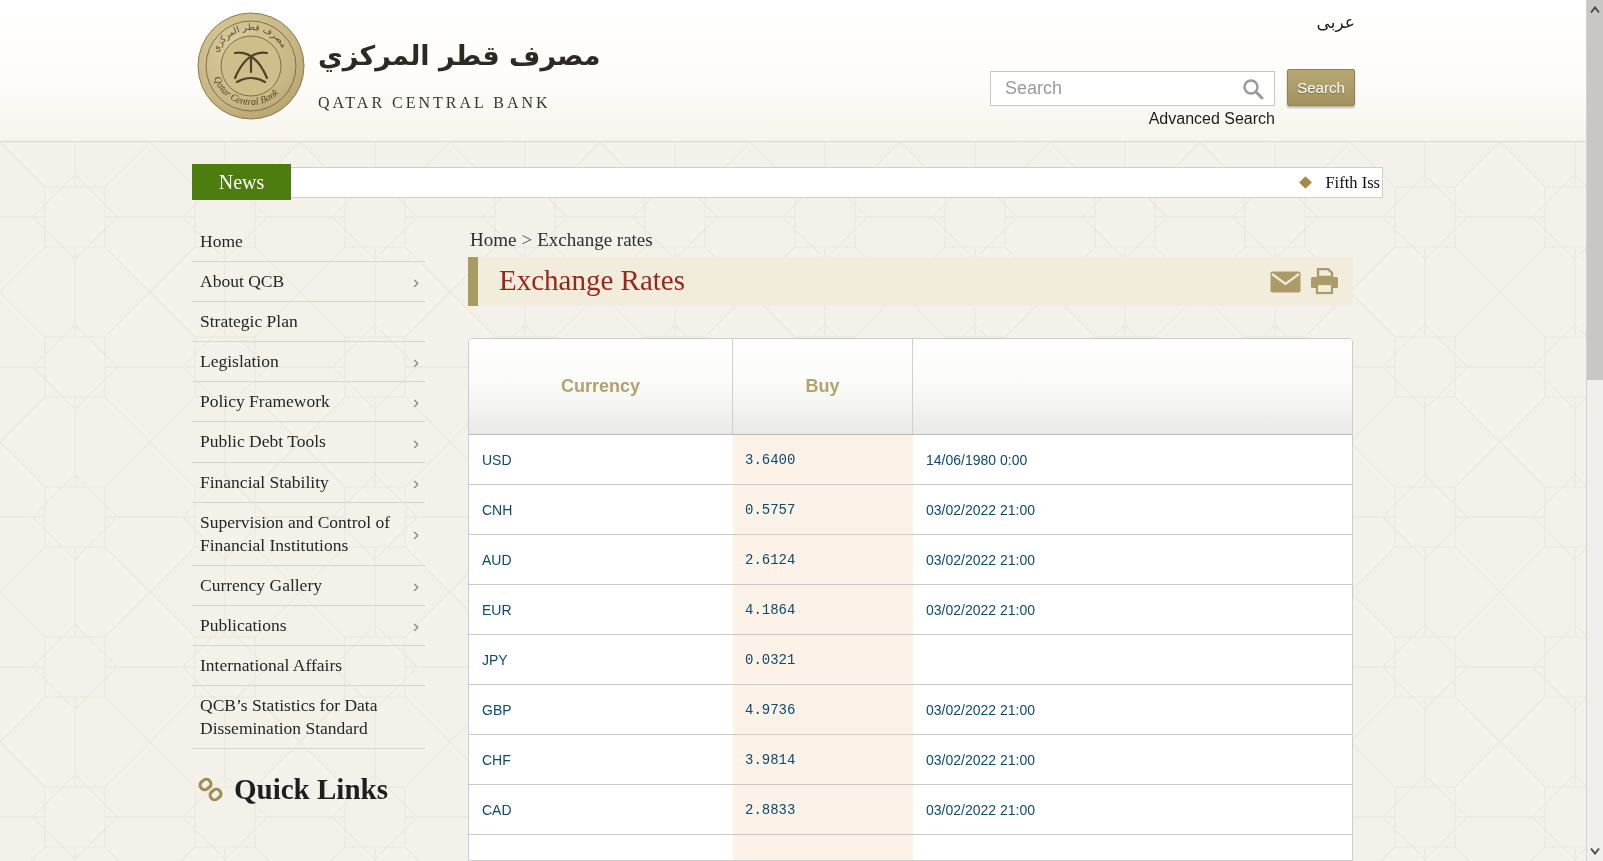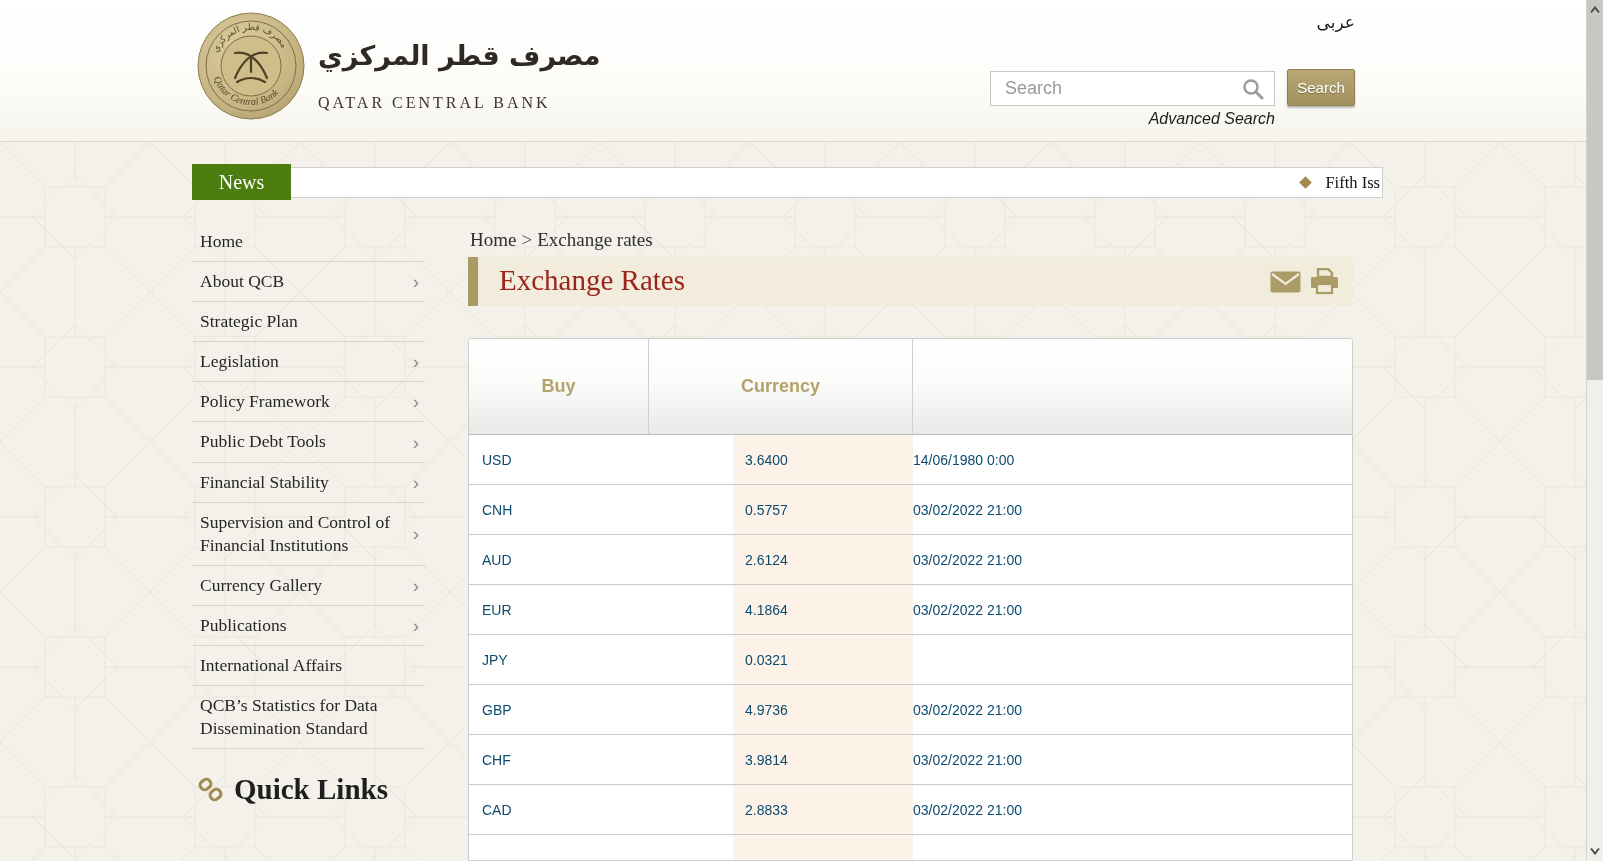--- a/index.html
+++ b/index.html
@@ -32,21 +32,21 @@
     border:none; outline:none; padding:0 40px 0 14px; font-size:18px; color:#333;
     font-family:var(--sans); background:transparent; }
   .search-box input::placeholder{ color:#9a9a9a; }
   .mag-icon{ position:absolute; right:10px; top:6px; width:22px; height:22px; }
   .search-btn{ position:absolute; left:1287px; top:69px; width:68px; height:37px;
     background:linear-gradient(180deg,#b7a775 0%,#a2925d 100%);
     border:1px solid #90814f; border-radius:2px; color:#fff; font-size:15px;
     font-family:var(--sans); cursor:pointer; box-shadow:0 2px 2px rgba(0,0,0,.25);
     text-shadow:0 1px 1px rgba(0,0,0,.3); }
   .adv-search{ position:absolute; left:990px; top:110px; width:285px; text-align:right;
-    font-size:16px; color:#1d1d1d; cursor:pointer;font-style:italic; }
+    font-size:16px; color:#1d1d1d; cursor:pointer; }
 
   
   .news-label{ position:absolute; left:192px; top:164px; width:99px; height:36px;
     background:#4d7c0f; color:#fff; font-family:var(--serif); font-size:20px;
     display:flex; align-items:center; justify-content:center; }
   .news-strip{ position:absolute; left:291px; top:167px; width:1092px; height:31px;
     background:#fff; border:1px solid #cfcfcf; border-left:none; overflow:hidden; }
   .ticker-item{ position:absolute; right:2px; top:0; height:29px; display:flex;
     align-items:center; gap:15px; font-family:var(--serif); font-size:16.5px; color:#101010;
     white-space:nowrap; cursor:pointer; }
@@ -86,22 +86,22 @@
   .t-head{ display:flex; height:96px; border-bottom:1px solid #b9b9b9;
     background:linear-gradient(180deg,#ffffff 0%,#fbfbfa 45%,#e9e9e7 100%); }
   .t-head .th{ display:flex; align-items:center; justify-content:center;
     font-weight:bold; font-size:18px; color:#b3a26a; }
   .th-currency{ width:264px; border-right:1px solid #cfcfcf; }
   .th-buy{ width:180px; border-right:1px solid #cfcfcf; }
   .th-date{ flex:1; }
   .t-row{ display:flex; height:50px; border-bottom:1px solid #c9c9c9; background:#fff; }
   .t-row .td{ display:flex; align-items:center; font-size:14px; color:#0c4a6e; }
   .td-currency{ width:264px; padding-left:13px; }
-  .td-buy{ width:180px; padding-left:12px; background:#fcf2e8; }
-  .td-date{ flex:1; }
+  .td-buy{ width:180px; padding-left:12px; background:#fcf2e8;font-family:Liberation Mono, monospace; }
+  .td-date{ flex:1; padding-left:13px; }
   .t-row-partial{ height:26px; border-bottom:none; }
 
   
   .scrollbar{ position:absolute; right:0; top:0; width:17px; height:861px;
     background:#f0efec; border-left:1px solid #d3d2cd; }
   .scroll-thumb{ position:absolute; left:0; top:0; width:16px; height:380px; background:#c9c7c3; }
   .scroll-arrow{ position:absolute; left:3px; width:10px; height:8px; }
   .scroll-arrow.up{ top:6px; }
   .scroll-arrow.down{ bottom:6px; }
 </style>
@@ -253,22 +253,22 @@
       <svg width="29" height="27" viewBox="0 0 29 27">
         <path d="M8 1 h10 l4 4 v4 h-14 z" fill="none" stroke="#ab9b66" stroke-width="2.4"></path>
         <rect x="1" y="9" width="27" height="11" rx="1.5" fill="#ab9b66"></rect>
         <rect x="7" y="16" width="15" height="9" fill="#f1ecdb" stroke="#ab9b66" stroke-width="2.2"></rect>
       </svg>
     </div>
   </div>
 
   <div class="rates-table">
     <div class="t-head">
+      <div class="th th-currency">Currency</div>
       <div class="th th-buy">Buy</div>
-      <div class="th th-currency">Currency</div>
     </div>
 
     <div class="t-row">
       <div class="td td-currency">USD</div>
       <div class="td td-buy">3.6400</div>
       <div class="td td-date">14/06/1980 0:00</div>
     </div>
     <div class="t-row">
       <div class="td td-currency">CNH</div>
       <div class="td td-buy">0.5757</div>

